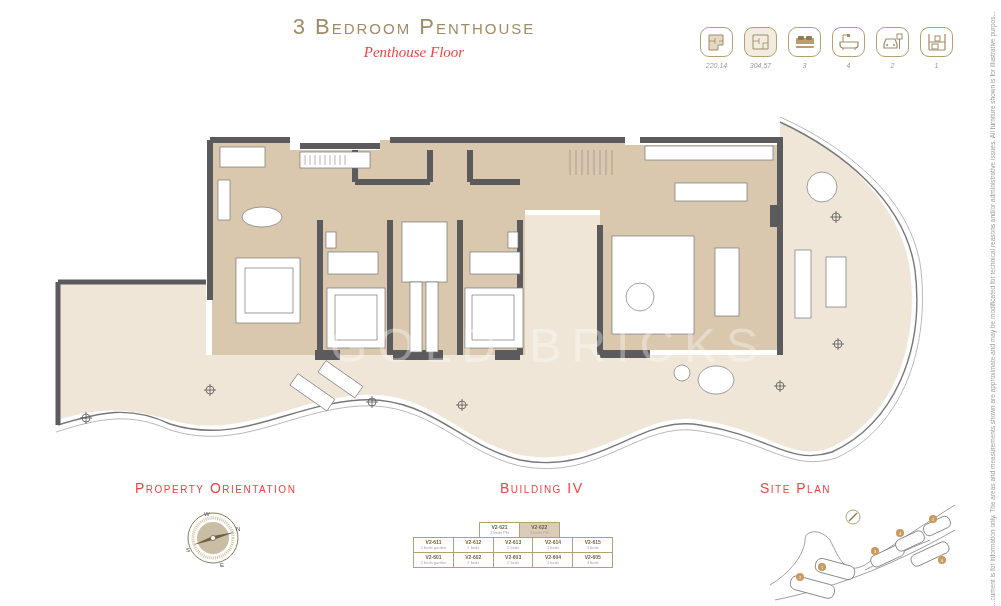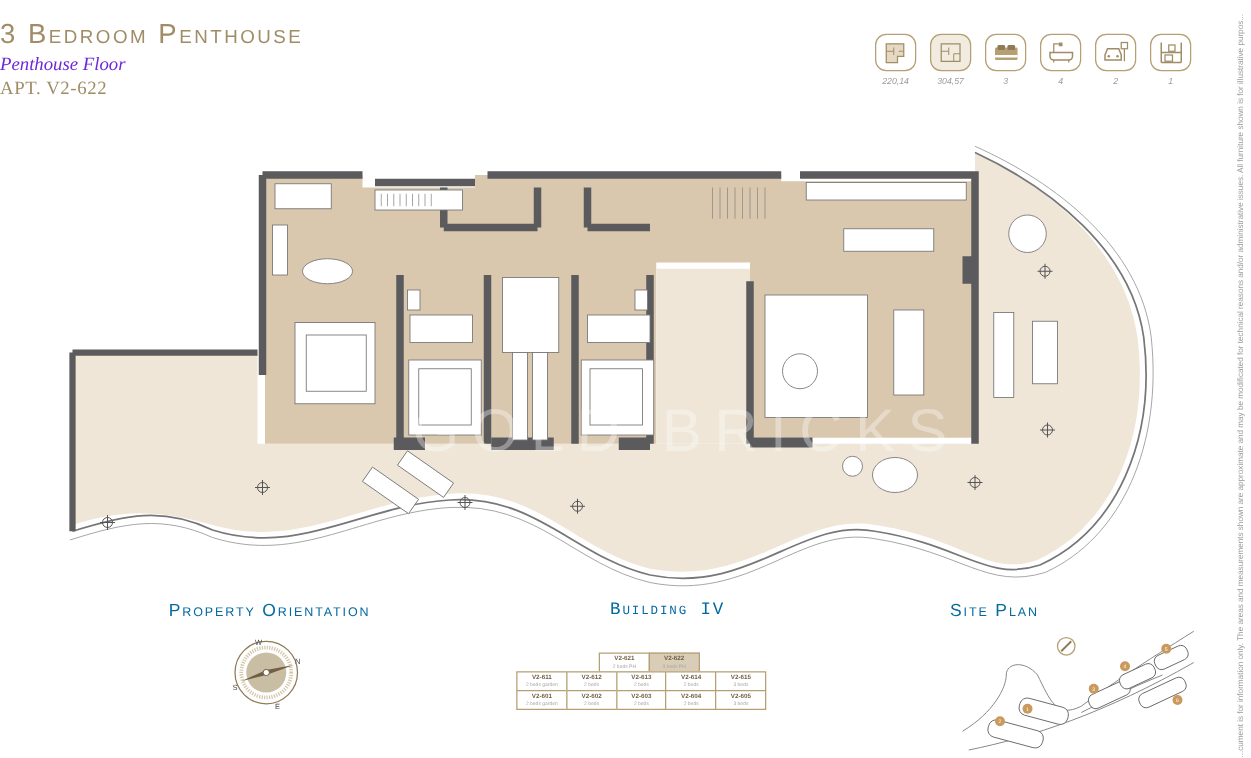--- a/index.html
+++ b/index.html
@@ -1,53 +1,52 @@
 <!DOCTYPE html>
 <html><head>
 <meta charset="utf-8">
 <style>
   * { box-sizing: border-box; margin: 0; padding: 0; }
   html, body { width: 1001px; height: 606px; background: #ffffff; overflow: hidden; }
   body { position: relative; font-family: "Liberation Sans", sans-serif; color: #a08c66; }
 
-  .title { position: absolute; left: 0; width: 828px; top: 14px; text-align: left; }
+  .title { position: absolute; left: 0; width: 828px; top: 14px; text-align: center; }
   .title .main { font-family: "Liberation Sans", sans-serif; font-variant: small-caps; font-size: 22px; letter-spacing: 2px; color: #a08c66; }
-  .title .sub { font-family: "Liberation Serif", serif; font-style: italic; font-size: 15px; color: #6d28d9; margin-top: 4px; }
+  .title .sub { font-family: "Liberation Serif", serif; font-style: italic; font-size: 15px; color: #ef4444; margin-top: 4px; }
   .title .apt { font-family: "Liberation Serif", serif; font-size: 15px; color: #a08c66; margin-top: 2px; letter-spacing: 0.5px; }
 
   .specs { position: absolute; left: 700px; top: 27px; display: flex; gap: 11px; }
   .spec { width: 33px; text-align: center; }
   .spec .ic { width: 33px; height: 30px; border: 1.6px solid #b59f73; border-radius: 9px; display: flex; align-items: center; justify-content: center; background: #fff; }
   .spec .ic svg { width: 22px; height: 20px; }
   .spec .val { font-size: 7px; font-style: italic; color: #9a9a9a; margin-top: 5px; }
 
   .disclaimer { position: absolute; right: 2px; top: 0; width: 10px; height: 606px; }
   .disclaimer span { position: absolute; top: 606px; left: 0; transform-origin: 0 0; transform: rotate(-90deg); white-space: nowrap; font-size: 6.5px; color: #9c9c9c; width: 606px; }
 
   .plan { position: absolute; left: 0; top: 0; width: 1001px; height: 606px; }
 
   .watermark { position: absolute; left: 330px; top: 318px; font-size: 48px; letter-spacing: 10px; color: rgba(255,255,255,0.35); font-family: "Liberation Sans", sans-serif; pointer-events: none; }
 
-  .section-h { position: absolute; font-variant: small-caps; font-size: 14px; letter-spacing: 1.5px; color: #0369a1; }
+  .section-h { position: absolute; font-variant: small-caps; font-size: 14px; letter-spacing: 1.5px; color: #ef4444; }
 
   .bldg-table { position: absolute; left: 413px; top: 522px; }
   .bldg-row { display: flex; }
   .cell { width: 41px; height: 16px; border: 1.2px solid #b59f73; margin: 0 -1.2px -1.2px 0; background: #fff; text-align: center; line-height: 1; }
   .cell .u { font-size: 5px; color: #6e5f45; font-weight: bold; padding-top: 2px; display: block; }
   .cell .b { font-size: 4px; color: #a7a7a7; display: block; margin-top: 1px; }
   .cell.hl { background: #d9cdb7; }
   .row-top { margin-left: 66px; }
 </style>
 </head>
 <body>
 
 <div class="title">
   <div class="main">3 Bedroom Penthouse</div>
   <div class="sub">Penthouse Floor</div>
-  <div class="apt">APT. V2-622</div>
 </div>
 
 <div class="specs">
   <div class="spec">
     <div class="ic">
       <svg viewBox="0 0 22 20">
           <path d="M3 3h14v10h-5v5H3z" fill="#e6d9c3" stroke="#a08c66" stroke-width="1"></path>
           <path d="M3 9h6M9 6v6M13 9h4" stroke="#a08c66" stroke-width="0.8" fill="none"></path>
         </svg>
     </div>
@@ -216,21 +215,21 @@
   <circle cx="30" cy="30" r="20" fill="none" stroke="#d4c6aa" stroke-width="3" stroke-dasharray="1 1"></circle>
   <circle cx="30" cy="30" r="16" fill="#c9bda3"></circle>
   <path d="M10 37 L30 28 L52 24 L30 32 Z" fill="#6e5f45"></path>
   <circle cx="30" cy="30" r="2.5" fill="#fff" stroke="#6e5f45" stroke-width="0.8"></circle>
   <text x="21" y="8" font-size="6" fill="#4a4a52" font-family="Liberation Sans, sans-serif">W</text>
   <text x="53" y="23" font-size="6" fill="#4a4a52" font-family="Liberation Sans, sans-serif">N</text>
   <text x="3" y="44" font-size="6" fill="#4a4a52" font-family="Liberation Sans, sans-serif">S</text>
   <text x="37" y="59" font-size="6" fill="#4a4a52" font-family="Liberation Sans, sans-serif">E</text>
 </svg>
 
-<div class="section-h" style="left:488px; top:480px;font-family:Liberation Mono, monospace;">Building IV</div>
+<div class="section-h" style="left:500px; top:480px;">Building IV</div>
 <div class="bldg-table">
   <div class="bldg-row row-top">
     <div class="cell">
         <span class="u">V2-621</span>
         <span class="b">2 beds PH</span>
       </div>
     <div class="cell hl">
         <span class="u">V2-622</span>
         <span class="b">3 beds PH</span>
       </div>

